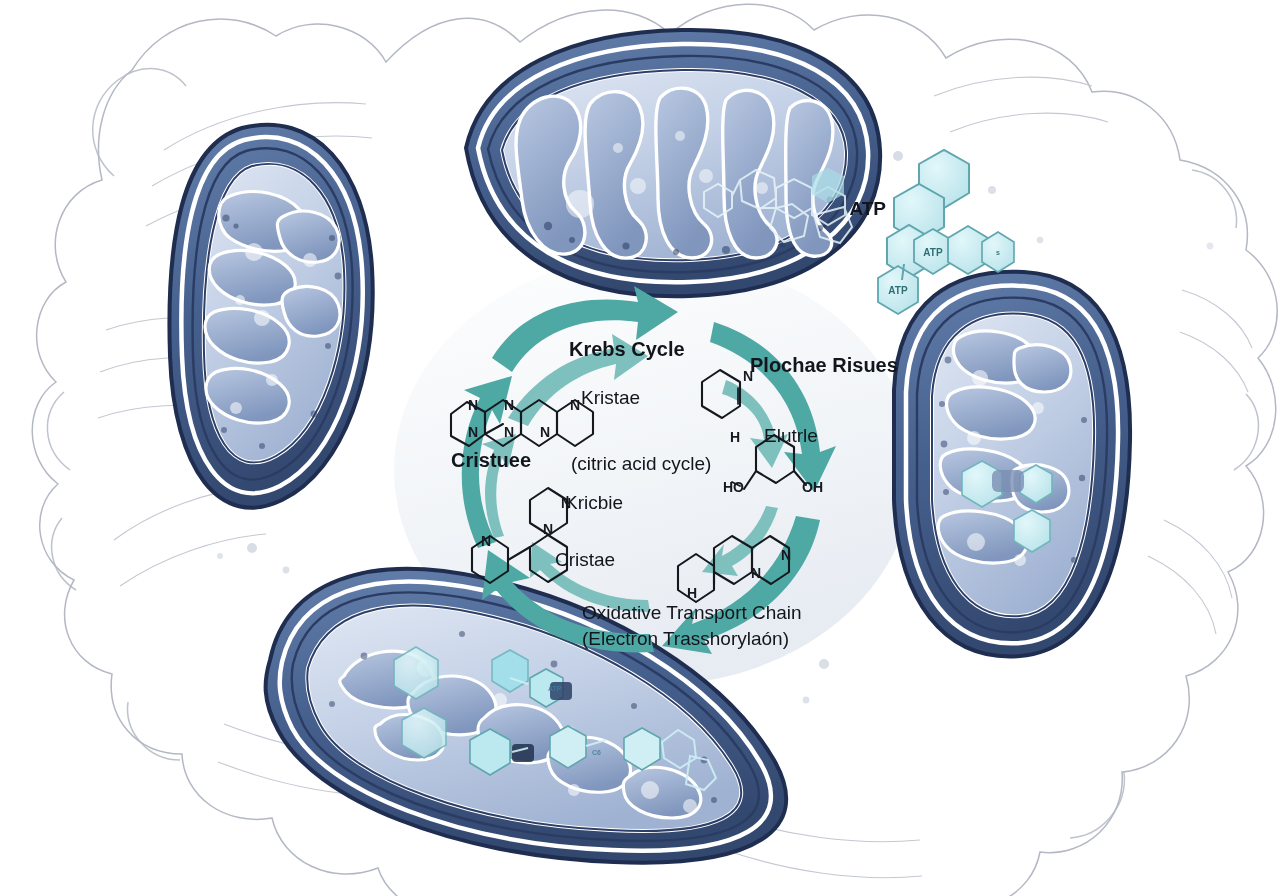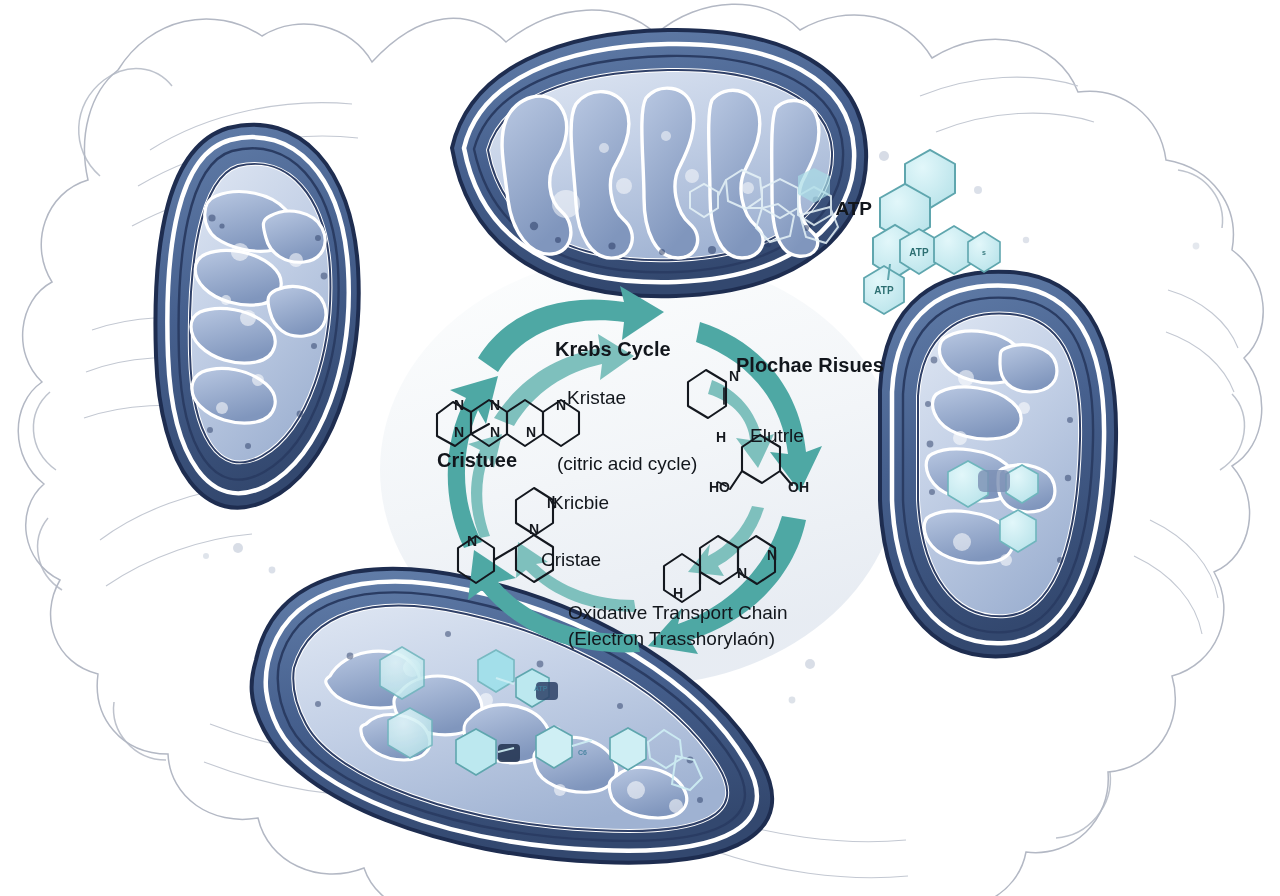--- a/index.html
+++ b/index.html
@@ -1,18 +1,18 @@
 <!DOCTYPE html>
 <html><head>
 <meta charset="utf-8">
 <style>
   html,body{margin:0;padding:0;background:#ffffff;}
   body{width:1280px;height:896px;overflow:hidden;
        font-family:"Liberation Sans","DejaVu Sans",sans-serif;}
-  #stage{position:relative;width:1124px;height:896px;background:#ffffff;}
+  #stage{position:relative;width:1124px;height:896px;background:#ffffff;margin-left:14px;}
   svg#scene{position:absolute;inset:0;width:1280px;height:896px;display:block;}
   .lbl{fill:#12161c;font-family:"Liberation Sans","DejaVu Sans",sans-serif;}
   .lbl-main{font-size:20px;font-weight:700;}
   .lbl-sub{font-size:19px;font-weight:400;}
   .lbl-atom{font-size:14px;font-weight:600;fill:#16191f;}
   .lbl-atp{font-size:19px;font-weight:700;fill:#12161c;}
   .lbl-hexatp{font-size:10px;font-weight:700;fill:#2d6f72;}
   .lbl-hexmini{font-size:7px;font-weight:700;fill:#3a7d80;}
   .lbl-inner{font-size:7px;font-weight:700;fill:#3f7f9b;opacity:.85;}
   .mol{fill:none;stroke:#14181f;stroke-width:2.1;stroke-linecap:round;stroke-linejoin:round;}

